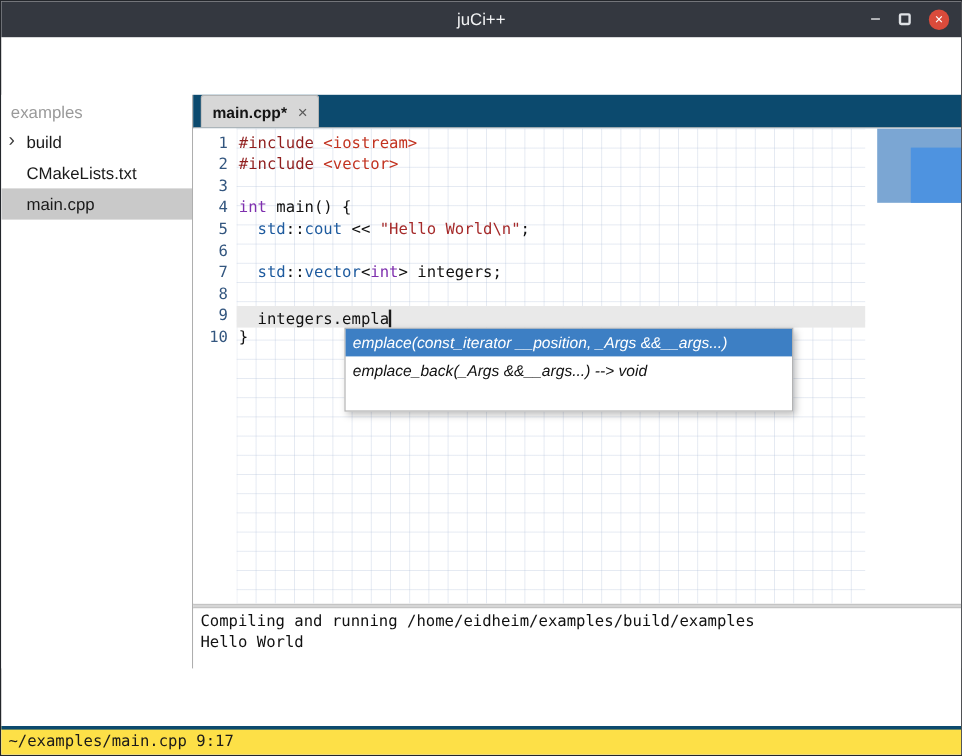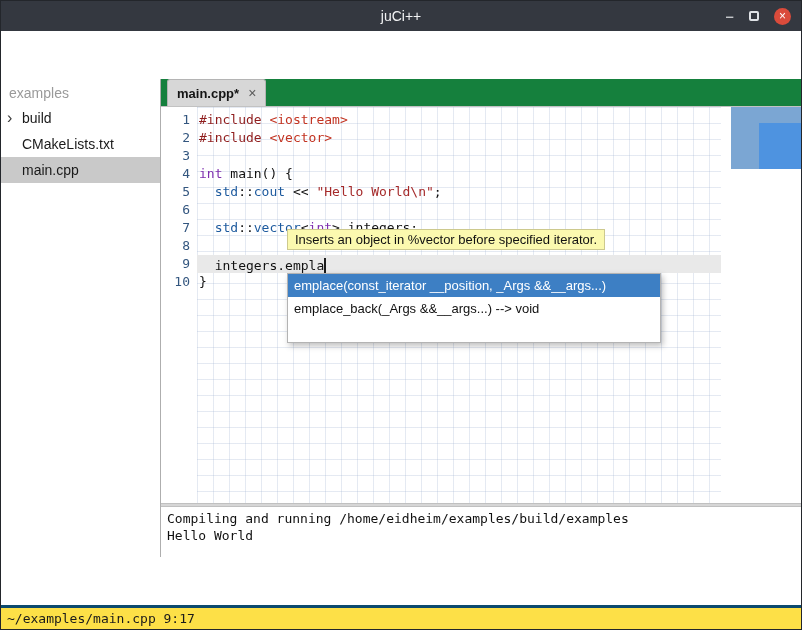--- a/index.html
+++ b/index.html
@@ -33,21 +33,21 @@
   .sidebar-header { color:#9a9a9a; font-size:14px; padding:6px 8px 4px; }
   .tree-item { height:26px; display:flex; align-items:center; font-size:14px;
                color:#1a1a1a; padding-left:6px; white-space:nowrap; }
   .tree-item.selected { background:#c9c9c9; }
   .tree-chevron { width:15px; color:#3a3a3a; font-size:16px; line-height:1; text-align:left; }
   .tree-spacer { width:15px; }
 
   .right { flex:1; display:flex; flex-direction:column; min-width:0; }
 
   
-  .tabbar { flex:0 0 28px; background:#15803d; border-bottom:1px solid #c2c2c2;
+  .tabbar { flex:0 0 28px; background:#0c4a6e; border-bottom:1px solid #c2c2c2;
             display:flex; align-items:flex-end; padding-left:6px; }
   .tab { height:27px; background:#d7d7d7; border:1px solid #b4b4b4; border-bottom:none;
          border-radius:3px 3px 0 0; display:flex; align-items:center; padding:0 9px; gap:9px; }
   .tab-label { font-weight:bold; font-size:13px; color:#141414; }
   .tab-close { color:#5a5a5a; font-size:14px; line-height:1; }
 
   
   .editor { flex:0 0 396px; height:396px; position:relative; background:#fff;
             display:flex; overflow:hidden; }
   .gutter { flex:0 0 36px; width:36px; background:#fff; padding-top:4px; z-index:2; }
@@ -76,21 +76,21 @@
                   background:#4e93e0; }
 
   .tooltip { position:absolute; left:126px; top:122px; background:#fbf9af;
              border:1px solid #cdc98e; padding:2px 7px; font-size:13px; color:#111;
              white-space:nowrap; z-index:4; }
 
   .completion { position:absolute; left:126px; top:166px; width:374px; background:#fff;
                 border:1px solid #b3b3b3; box-shadow:2px 3px 6px rgba(0,0,0,.25);
                 z-index:5; padding-bottom:22px; }
   .completion-item { height:23px; line-height:23px; padding:0 6px; font-size:13px;
-                     color:#111; white-space:nowrap; overflow:hidden; }
+                     color:#111; white-space:nowrap; overflow:hidden;font-style:italic; }
   .completion-item.selected { background:#3d7fc4; color:#fff; }
 
   
   .splitter { flex:0 0 4px; background:#d6d6d6; border-top:1px solid #c0c0c0;
               border-bottom:1px solid #c0c0c0; }
   .terminal { flex:1; background:#fff; padding:3px 6px; overflow:hidden; }
   .terminal-line { font-family:"DejaVu Sans Mono",monospace; font-size:13px;
                    line-height:17px; color:#111; white-space:pre; }
   .statusbar { flex:0 0 24px; background:#fde047; border-top:3px solid #0c4a6e;
                display:flex; align-items:center; padding:0 6px;
@@ -167,21 +167,20 @@
             <div class="code-line"><span class="tok-pl">  </span><span class="tok-ns">std</span><span class="tok-pl">::</span><span class="tok-ns">vector</span><span class="tok-pl">&lt;</span><span class="tok-kw">int</span><span class="tok-pl">&gt;</span><span class="tok-pl"> integers;</span></div>
             <div class="code-line"></div>
             <div class="code-line current"><span class="tok-pl">  integers.empla</span><span class="caret"></span></div>
             <div class="code-line"><span class="tok-pl">}</span></div>
           </div>
 
         <div class="scroll-overlay">
           <div class="scroll-thumb"></div>
         </div>
 
-        <div class="tooltip">Inserts an object in %vector before specified iterator.</div>
 
         <div class="completion" id="completion">
             <div class="completion-item selected">emplace(const_iterator __position, _Args &amp;&amp;__args...)</div>
             <div class="completion-item">emplace_back(_Args &amp;&amp;__args...) --&gt; void</div>
           </div>
       </div>
 
       <div class="splitter"></div>
 
       <div class="terminal" id="terminal">

